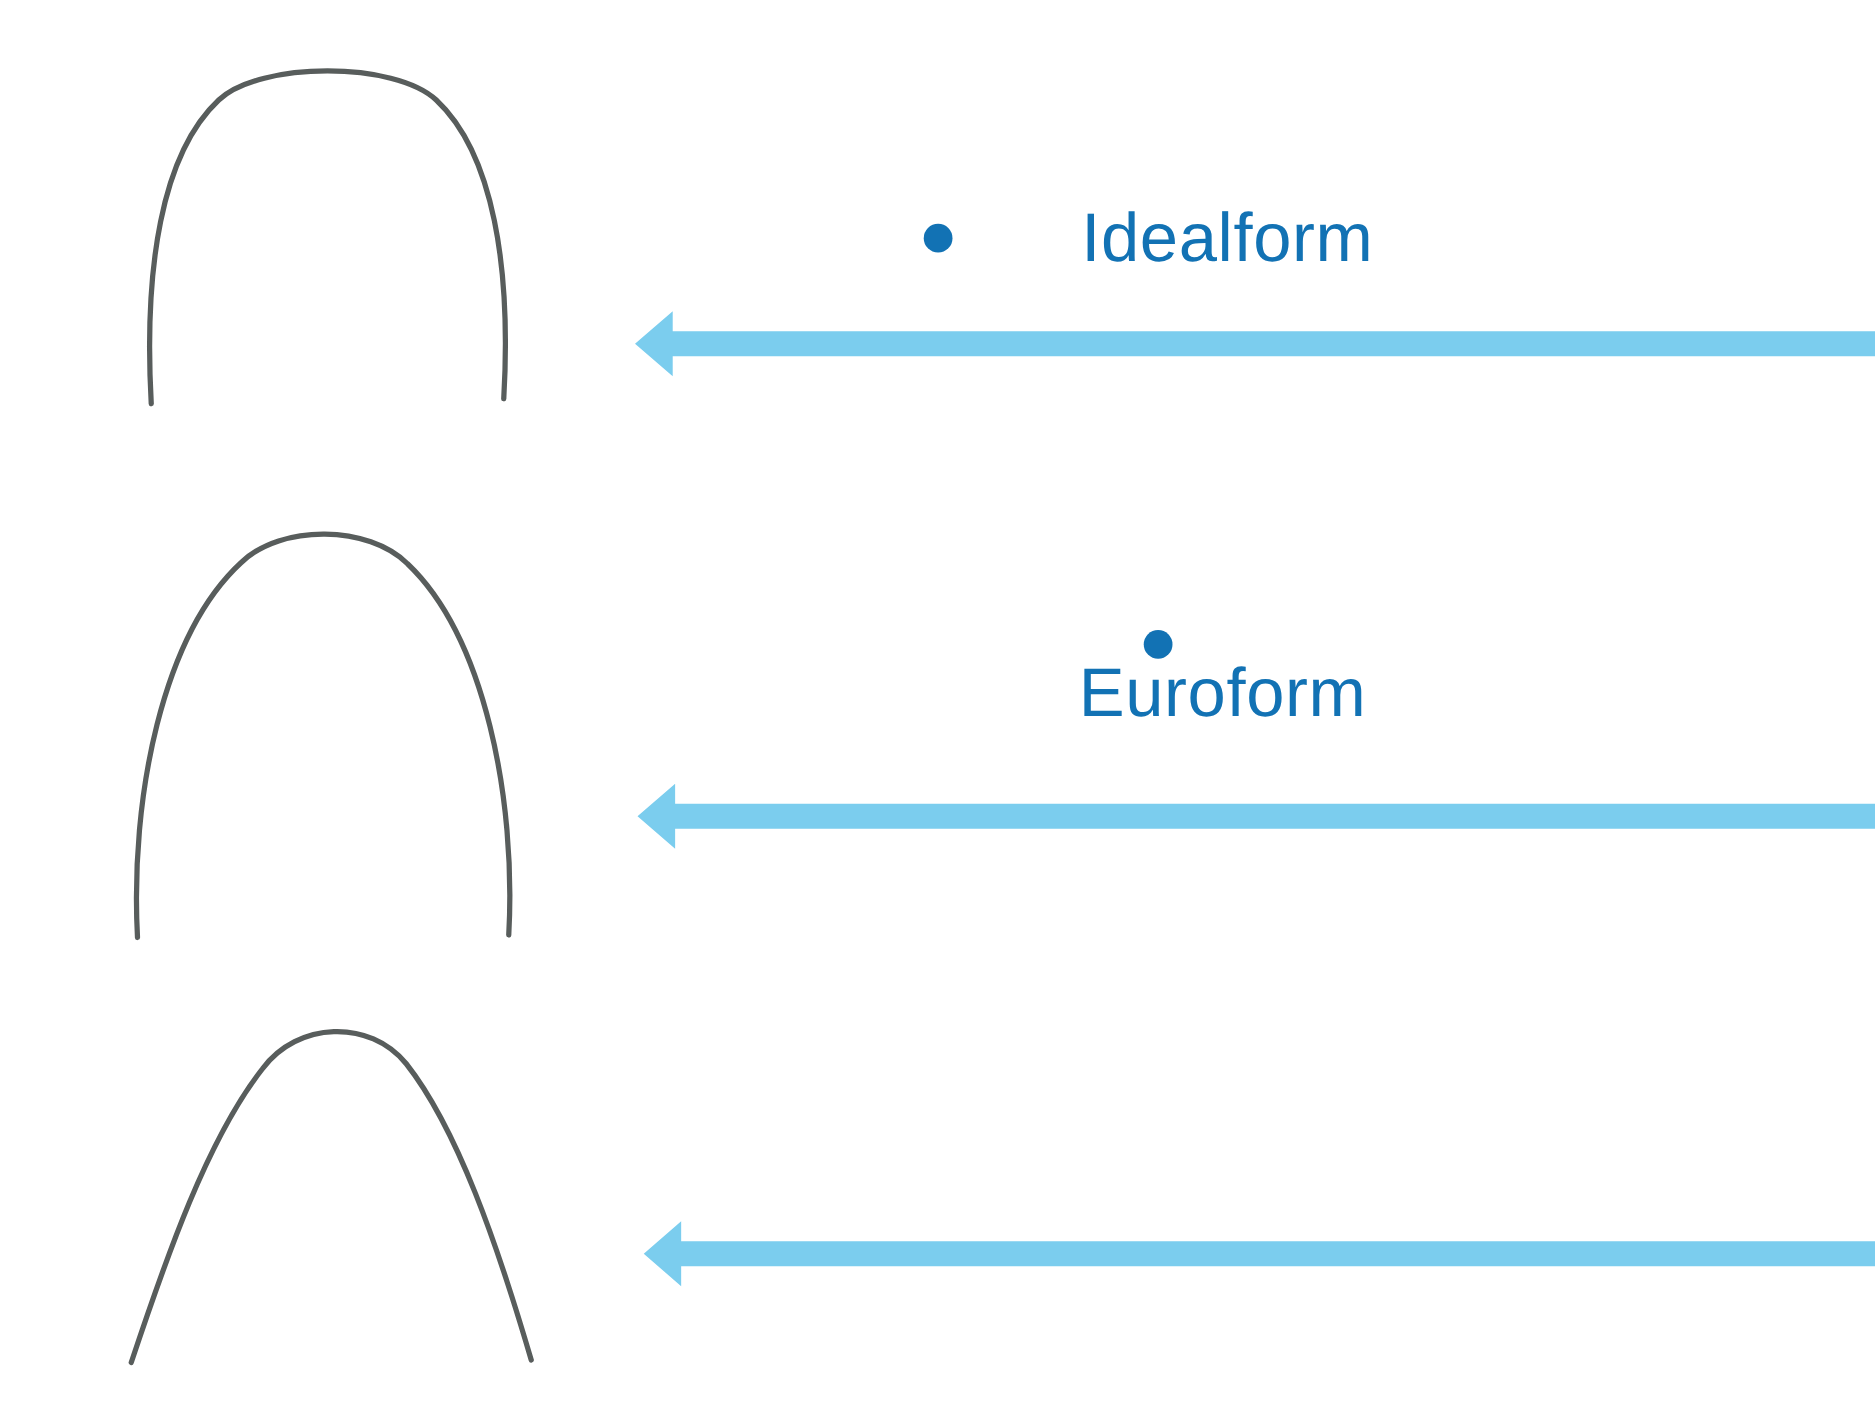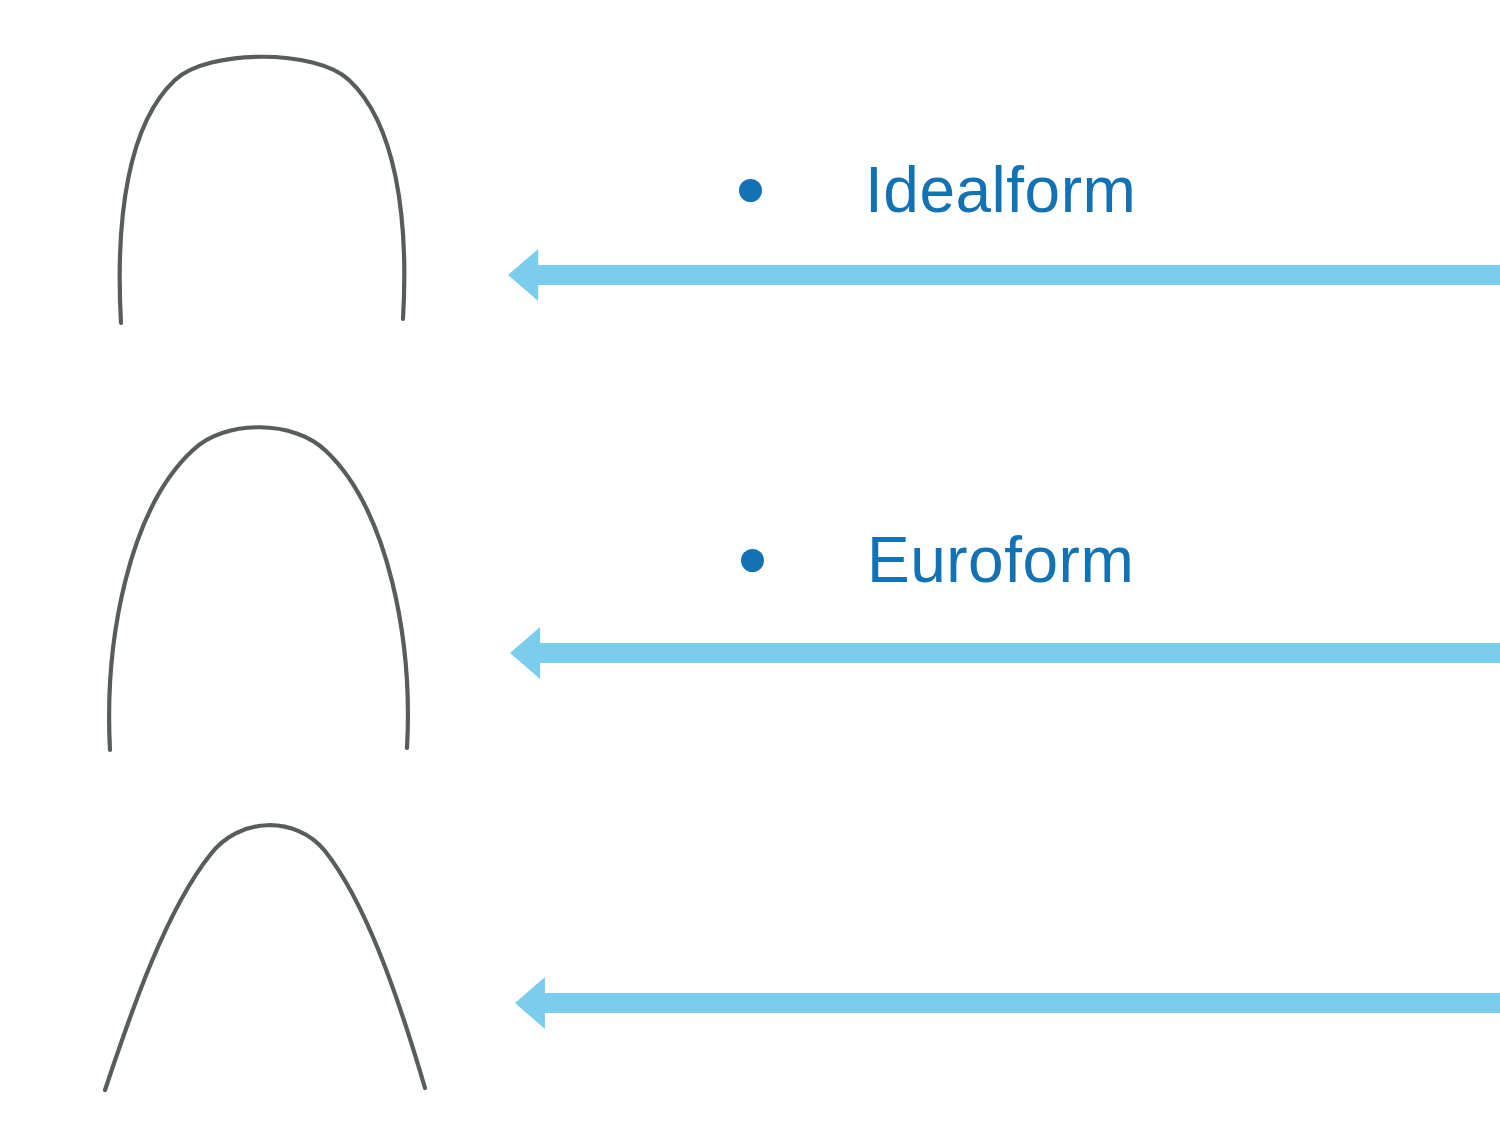--- a/index.html
+++ b/index.html
@@ -40,29 +40,29 @@
   }
   .bullet {
     width: 23px;
     height: 23px;
     border-radius: 50%;
     background: var(--bullet, #1272b4);
     flex: 0 0 auto;
   }
   .label-text {
     margin-left: 103px;
-    font-size: 64px;
+    font-size: 55px;
     line-height: 1;
     color: var(--label-text, #1272b4);
     white-space: nowrap;
     letter-spacing: 0.5px;
   }
 
   .row1-label { left: 739px; top: 134px; }
-  .row2-label { left: 741px; top: 504px; }
+  .row2-label { left: 760px; top: 504px; flex-direction: column; }
   .row3-label { left: 739px; top: 867px; }
 
   .row1-wire  { left: 112px; top: 30px;  }
   .row2-wire  { left: 103px; top: 403px; }
   .row3-wire  { left: 98px;  top: 793px; }
 
   .row1-arrow { left: 505px; top: 247px; width: 995px; height: 56px; }
   .row2-arrow { left: 507px; top: 625px; width: 993px; height: 56px; }
   .row3-arrow { left: 512px; top: 975px; width: 988px; height: 56px; }
 </style>

